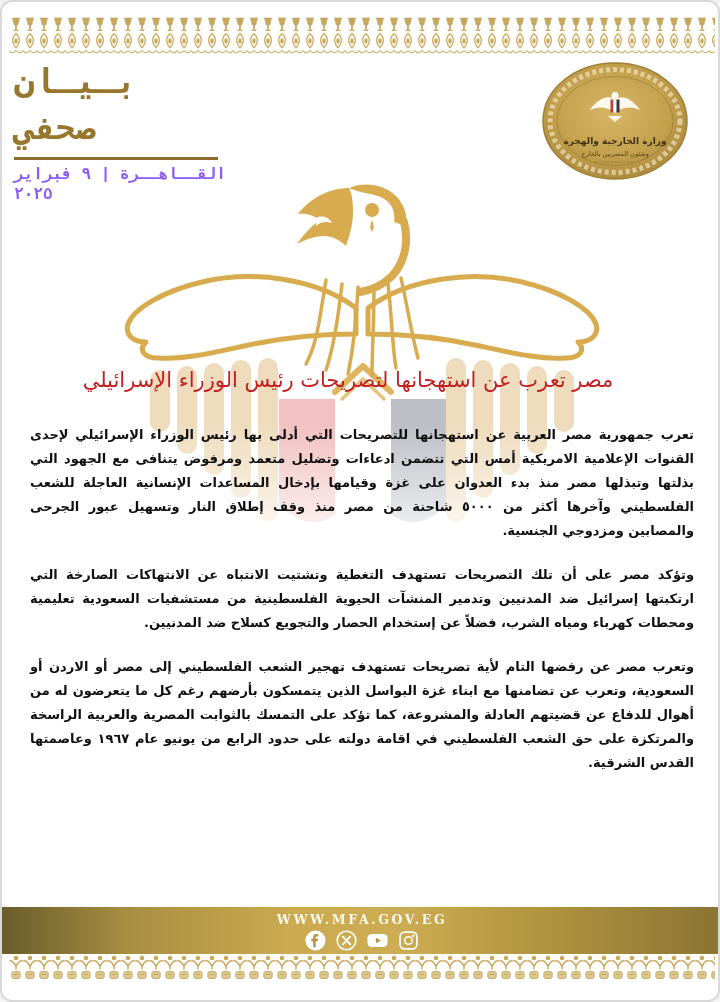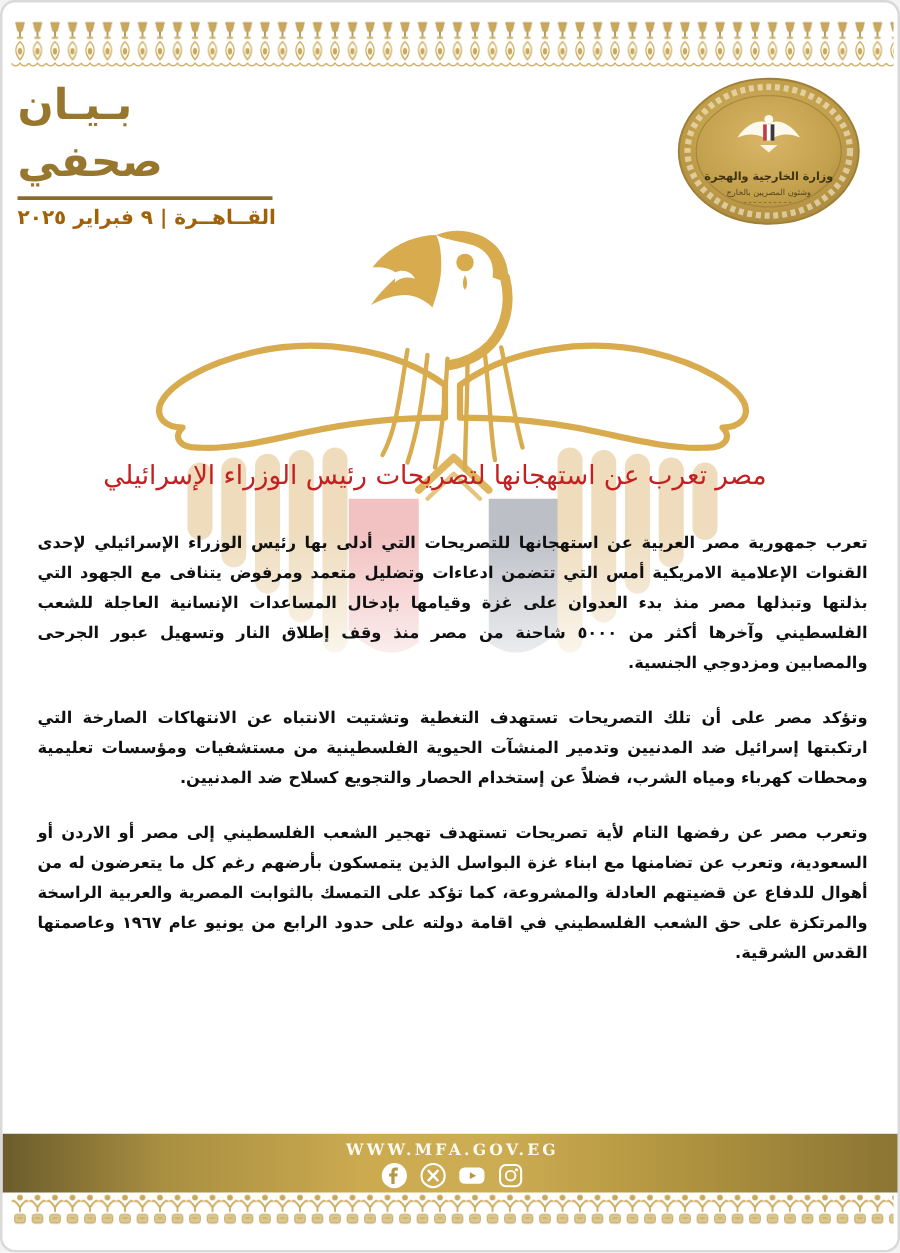--- a/index.html
+++ b/index.html
@@ -7,23 +7,23 @@
   body { font-family:"DejaVu Sans", sans-serif; }
   .page {
     position:relative; width:720px; height:1002px; margin:0 auto;
     background:#ffffff; border:2px solid #d9d9d9; border-radius:12px; overflow:hidden;
   }
   .orn { position:absolute; left:7px; }
   .orn-top { top:12px; }
   .orn-bottom { top:951px; }
 
   
-  .header-left { position:absolute; top:60px; left:12px; width:212px; direction:rtl; text-align:left; }
+  .header-left { position:absolute; top:60px; left:12px; width:212px; direction:rtl; text-align:left;font-family:Liberation Mono, monospace; }
   .doc-type { font-size:34px; font-weight:bold; color:#97762e; letter-spacing:0.5px; line-height:1.35; }
-  .dateline { margin-top:10px; font-size:16px; font-weight:bold; color:#a16207; }
+  .dateline { margin-top:10px; font-size:16px; font-weight:bold; color:#8b5cf6; }
   .gold-rule { position:absolute; top:155px; left:12px; width:204px; height:2.5px; background:#8a6d2c; }
   .seal { position:absolute; top:58px; left:538px; }
 
   
   .watermark {
     position:absolute; top:182px; left:118px; width:484px; height:390px;
     -webkit-mask-image:linear-gradient(#000 62%, rgba(0,0,0,0) 97%);
     mask-image:linear-gradient(#000 62%, rgba(0,0,0,0) 97%);
     pointer-events:none;
   }
@@ -150,21 +150,21 @@
         <path d="M268,100 C272,134 272,160 276,184"></path>
         <path d="M281,94 C288,126 292,152 298,174"></path>
       </g>
     </svg>
   </div>
 
   <h1 class="headline">مصر تعرب عن استهجانها لتصريحات رئيس الوزراء الإسرائيلي</h1>
 
   <div class="bodytext">
     <p>تعرب جمهورية مصر العربية عن استهجانها للتصريحات التي أدلى بها رئيس الوزراء الإسرائيلي لإحدى القنوات الإعلامية الامريكية أمس التي تتضمن ادعاءات وتضليل متعمد ومرفوض يتنافى مع الجهود التي بذلتها وتبذلها مصر منذ بدء العدوان على غزة وقيامها بإدخال المساعدات الإنسانية العاجلة للشعب الفلسطيني وآخرها أكثر من ٥٠٠٠ شاحنة من مصر منذ وقف إطلاق النار وتسهيل عبور الجرحى والمصابين ومزدوجي الجنسية.</p>
-    <p>وتؤكد مصر على أن تلك التصريحات تستهدف التغطية وتشتيت الانتباه عن الانتهاكات الصارخة التي ارتكبتها إسرائيل ضد المدنيين وتدمير المنشآت الحيوية الفلسطينية من مستشفيات ومؤسسات تعليمية ومحطات كهرباء ومياه الشرب، فضلاً عن إستخدام الحصار والتجويع كسلاح ضد المدنيين.</p>
+    <p>وتؤكد مصر على أن تلك التصريحات تستهدف التغطية وتشتيت الانتباه عن الانتهاكات الصارخة التي ارتكبتها إسرائيل ضد المدنيين وتدمير المنشآت الحيوية الفلسطينية من مستشفيات السعودية تعليمية ومحطات كهرباء ومياه الشرب، فضلاً عن إستخدام الحصار والتجويع كسلاح ضد المدنيين.</p>
     <p>وتعرب مصر عن رفضها التام لأية تصريحات تستهدف تهجير الشعب الفلسطيني إلى مصر أو الاردن أو السعودية، وتعرب عن تضامنها مع ابناء غزة البواسل الذين يتمسكون بأرضهم رغم كل ما يتعرضون له من أهوال للدفاع عن قضيتهم العادلة والمشروعة، كما تؤكد على التمسك بالثوابت المصرية والعربية الراسخة والمرتكزة على حق الشعب الفلسطيني في اقامة دولته على حدود الرابع من يونيو عام ١٩٦٧ وعاصمتها القدس الشرقية.</p>
   </div>
 
   <div class="footer-bar">
     <div class="website">WWW.MFA.GOV.EG</div>
     <div class="social-row">
       <span class="sicon">
         <svg width="23" height="23" viewBox="0 0 24 24">
           <circle cx="12" cy="12" r="10.5" fill="#ffffff"></circle>
           <path d="M12.9,5.2 c-2.1,0 -3.4,1.3 -3.4,3.4 v1.6 H7.6 v2.5 h1.9 V19 h2.7 v-6.3 h2.2 l0.4,-2.5 h-2.6 V8.9 c0,-0.7 0.3,-1.1 1.1,-1.1 h1.6 V5.3 c-0.3,0 -1.1,-0.1 -2,-0.1 z" fill="#b69743"></path>

